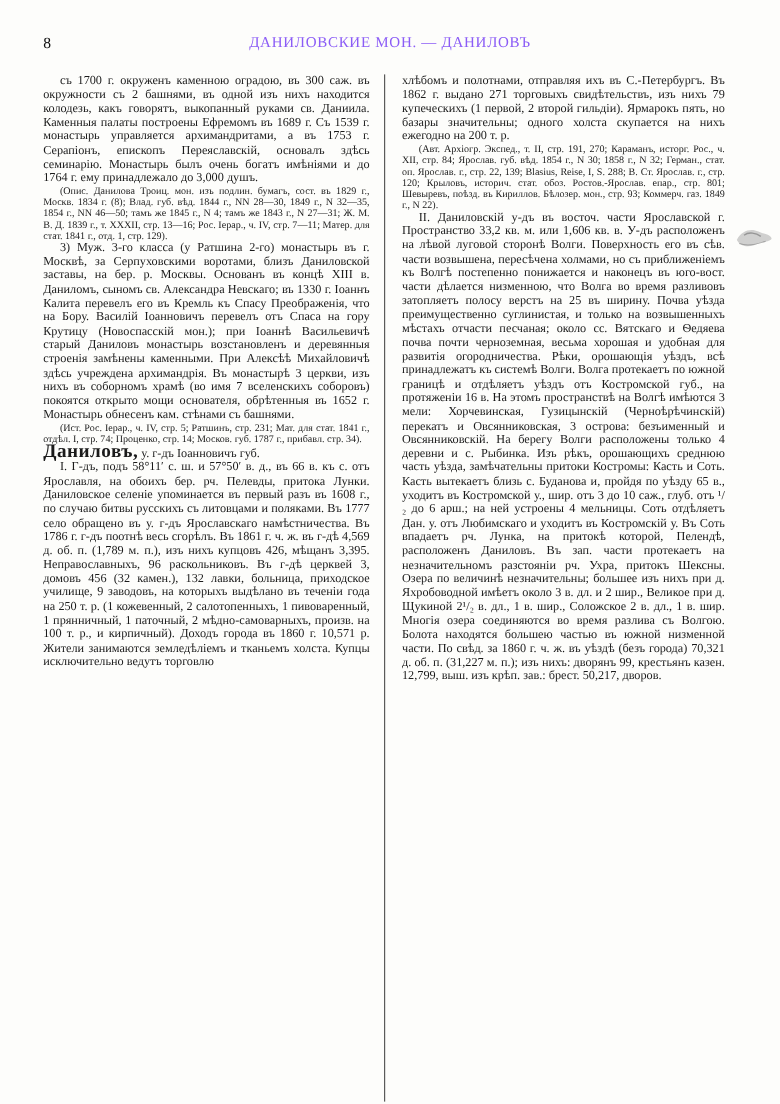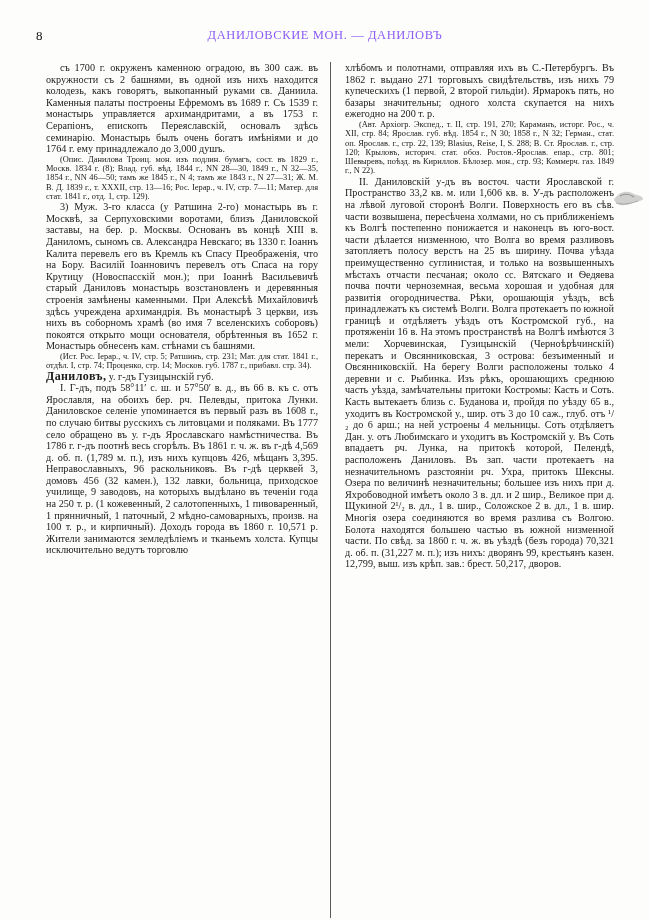--- a/index.html
+++ b/index.html
@@ -43,21 +43,20 @@
     text-align: center;
     font-size: 12.5px;
     letter-spacing: 0.6px;
     font-family: "Liberation Serif", serif;
     color: #8b5cf6;
   }
   .columns {
     display: flex;
     gap: 0px;
     height: 856px;
-    justify-content: flex-end;
   }
   .col {
     width: 284px;
     box-sizing: border-box;
     font-size: 10.2px;
     line-height: 11.6px;
     text-align: justify;
     hyphens: auto;
   }
   .col.left { padding-right: 12px; }
@@ -69,21 +68,21 @@
   }
   p.noind { text-indent: 0; }
   .small {
     font-size: 8.4px;
     line-height: 9.3px;
     text-align: justify;
     font-family: Liberation Serif, serif;
   }
   .entry-title {
     font-weight: bold;
-    font-size: 12px;
+    font-size: 16px;
     letter-spacing: 0.4px;
   }
   .blot {
     position: absolute;
     right: 6px;
     top: 186px;
     width: 34px;
     height: 26px;
     pointer-events: none;
   }
@@ -99,21 +98,21 @@
   </div>
 
   <div class="columns">
 
     <div class="col left">
       <p>съ 1700 г. окруженъ каменною оградою, въ 300 саж. въ окружности съ 2 башнями, въ одной изъ нихъ находится колодезь, какъ говорятъ, выкопанный руками св. Даниила. Каменныя палаты построены Ефремомъ въ 1689 г. Съ 1539 г. монастырь управляется архимандритами, а въ 1753 г. Серапіонъ, епископъ Переяславскій, основалъ здѣсь семинарію. Монастырь былъ очень богатъ имѣніями и до 1764 г. ему принадлежало до 3,000 душъ.</p>
       <p class="small">(Опис. Данилова Троиц. мон. изъ подлин. бумагъ, сост. въ 1829 г., Москв. 1834 г. (8); Влад. губ. вѣд. 1844 г., NN 28—30, 1849 г., N 32—35, 1854 г., NN 46—50; тамъ же 1845 г., N 4; тамъ же 1843 г., N 27—31; Ж. М. В. Д. 1839 г., т. ХХХІІ, стр. 13—16; Рос. Іерар., ч. IV, стр. 7—11; Матер. для стат. 1841 г., отд. 1, стр. 129).</p>
       <p>3) Муж. 3-го класса (у Ратшина 2-го) монастырь въ г. Москвѣ, за Серпуховскими воротами, близъ Даниловской заставы, на бер. р. Москвы. Основанъ въ концѣ ХІІІ в. Даниломъ, сыномъ св. Александра Невскаго; въ 1330 г. Іоаннъ Калита перевелъ его въ Кремль къ Спасу Преображенія, что на Бору. Василій Іоанновичъ перевелъ отъ Спаса на гору Крутицу (Новоспасскій мон.); при Іоаннѣ Васильевичѣ старый Даниловъ монастырь возстановленъ и деревянныя строенія замѣнены каменными. При Алексѣѣ Михайловичѣ здѣсь учреждена архимандрія. Въ монастырѣ 3 церкви, изъ нихъ въ соборномъ храмѣ (во имя 7 вселенскихъ соборовъ) покоятся открыто мощи основателя, обрѣтенныя въ 1652 г. Монастырь обнесенъ кам. стѣнами съ башнями.</p>
       <p class="small">(Ист. Рос. Іерар., ч. IV, стр. 5; Ратшинъ, стр. 231; Мат. для стат. 1841 г., отдѣл. I, стр. 74; Проценко, стр. 14; Москов. губ. 1787 г., прибавл. стр. 34).</p>
       <p class="noind">
-        <span class="entry-title">Даниловъ,</span><span> у. г-дъ Гузицынскій губ.</span>
+        <span class="entry-title">Даниловъ,</span><span> у. г-дъ Іоанновичъ губ.</span>
       </p>
       <p>I. Г-дъ, подъ 58°11′ с. ш. и 57°50′ в. д., въ 66 в. къ с. отъ Ярославля, на обоихъ бер. рч. Пелевды, притока Лунки. Даниловское селеніе упоминается въ первый разъ въ 1608 г., по случаю битвы русскихъ съ литовцами и поляками. Въ 1777 село обращено въ у. г-дъ Ярославскаго намѣстничества. Въ 1786 г. г-дъ поотнѣ весь сгорѣлъ. Въ 1861 г. ч. ж. въ г-дѣ 4,569 д. об. п. (1,789 м. п.), изъ нихъ купцовъ 426, мѣщанъ 3,395. Неправославныхъ, 96 раскольниковъ. Въ г-дѣ церквей 3, домовъ 456 (32 камен.), 132 лавки, больница, приходское училище, 9 заводовъ, на которыхъ выдѣлано въ теченіи года на 250 т. р. (1 кожевенный, 2 салотопенныхъ, 1 пивоваренный, 1 прянничный, 1 паточный, 2 мѣдно-самоварныхъ, произв. на 100 т. р., и кирпичный). Доходъ города въ 1860 г. 10,571 р. Жители занимаются земледѣліемъ и тканьемъ холста. Купцы исключительно ведутъ торговлю</p>
     </div>
 
     <div class="col right">
       <p class="noind">хлѣбомъ и полотнами, отправляя ихъ въ С.-Петербургъ. Въ 1862 г. выдано 271 торговыхъ свидѣтельствъ, изъ нихъ 79 купеческихъ (1 первой, 2 второй гильдіи). Ярмарокъ пять, но базары значительны; одного холста скупается на нихъ ежегодно на 200 т. р.</p>
       <p class="small">(Авт. Архіогр. Экспед., т. II, стр. 191, 270; Караманъ, исторг. Рос., ч. XII, стр. 84; Ярослав. губ. вѣд. 1854 г., N 30; 1858 г., N 32; Герман., стат. оп. Ярослав. г., стр. 22, 139; Blasius, Reise, I, S. 288; В. Ст. Ярослав. г., стр. 120; Крыловъ, историч. стат. обоз. Ростов.-Ярослав. епар., стр. 801; Шевыревъ, поѣзд. въ Кириллов. Бѣлозер. мон., стр. 93; Коммерч. газ. 1849 г., N 22).</p>
       <p>II. Даниловскій у-дъ въ восточ. части Ярославской г. Пространство 33,2 кв. м. или 1,606 кв. в. У-дъ расположенъ на лѣвой луговой сторонѣ Волги. Поверхность его въ сѣв. части возвышена, пересѣчена холмами, но съ приближеніемъ къ Волгѣ постепенно понижается и наконецъ въ юго-вост. части дѣлается низменною, что Волга во время разливовъ затопляетъ полосу верстъ на 25 въ ширину. Почва уѣзда преимущественно суглинистая, и только на возвышенныхъ мѣстахъ отчасти песчаная; около сс. Вятскаго и Ѳедяева почва почти черноземная, весьма хорошая и удобная для развитія огородничества. Рѣки, орошающія уѣздъ, всѣ принадлежатъ къ системѣ Волги. Волга протекаетъ по южной границѣ и отдѣляетъ уѣздъ отъ Костромской губ., на протяженіи 16 в. На этомъ пространствѣ на Волгѣ имѣются 3 мели: Хорчевинская, Гузицынскій (Черноѣрѣчинскій) перекатъ и Овсянниковская, 3 острова: безъименный и Овсянниковскій. На берегу Волги расположены только 4 деревни и с. Рыбинка. Изъ рѣкъ, орошающихъ среднюю часть уѣзда, замѣчательны притоки Костромы: Касть и Соть. Касть вытекаетъ близь с. Буданова и, пройдя по уѣзду 65 в., уходитъ въ Костромской у., шир. отъ 3 до 10 саж., глуб. отъ ¹/₂ до 6 арш.; на ней устроены 4 мельницы. Соть отдѣляетъ Дан. у. отъ Любимскаго и уходитъ въ Костромскій у. Въ Соть впадаетъ рч. Лунка, на притокѣ которой, Пелендѣ, расположенъ Даниловъ. Въ зап. части протекаетъ на незначительномъ разстояніи рч. Ухра, притокъ Шексны. Озера по величинѣ незначительны; большее изъ нихъ при д. Яхробоводной имѣетъ около 3 в. дл. и 2 шир., Великое при д. Щукиной 2¹/₂ в. дл., 1 в. шир., Соложское 2 в. дл., 1 в. шир. Многія озера соединяются во время разлива съ Волгою. Болота находятся большею частью въ южной низменной части. По свѣд. за 1860 г. ч. ж. въ уѣздѣ (безъ города) 70,321 д. об. п. (31,227 м. п.); изъ нихъ: дворянъ 99, крестьянъ казен. 12,799, выш. изъ крѣп. зав.: брест. 50,217, дворов.</p>
     </div>
 

